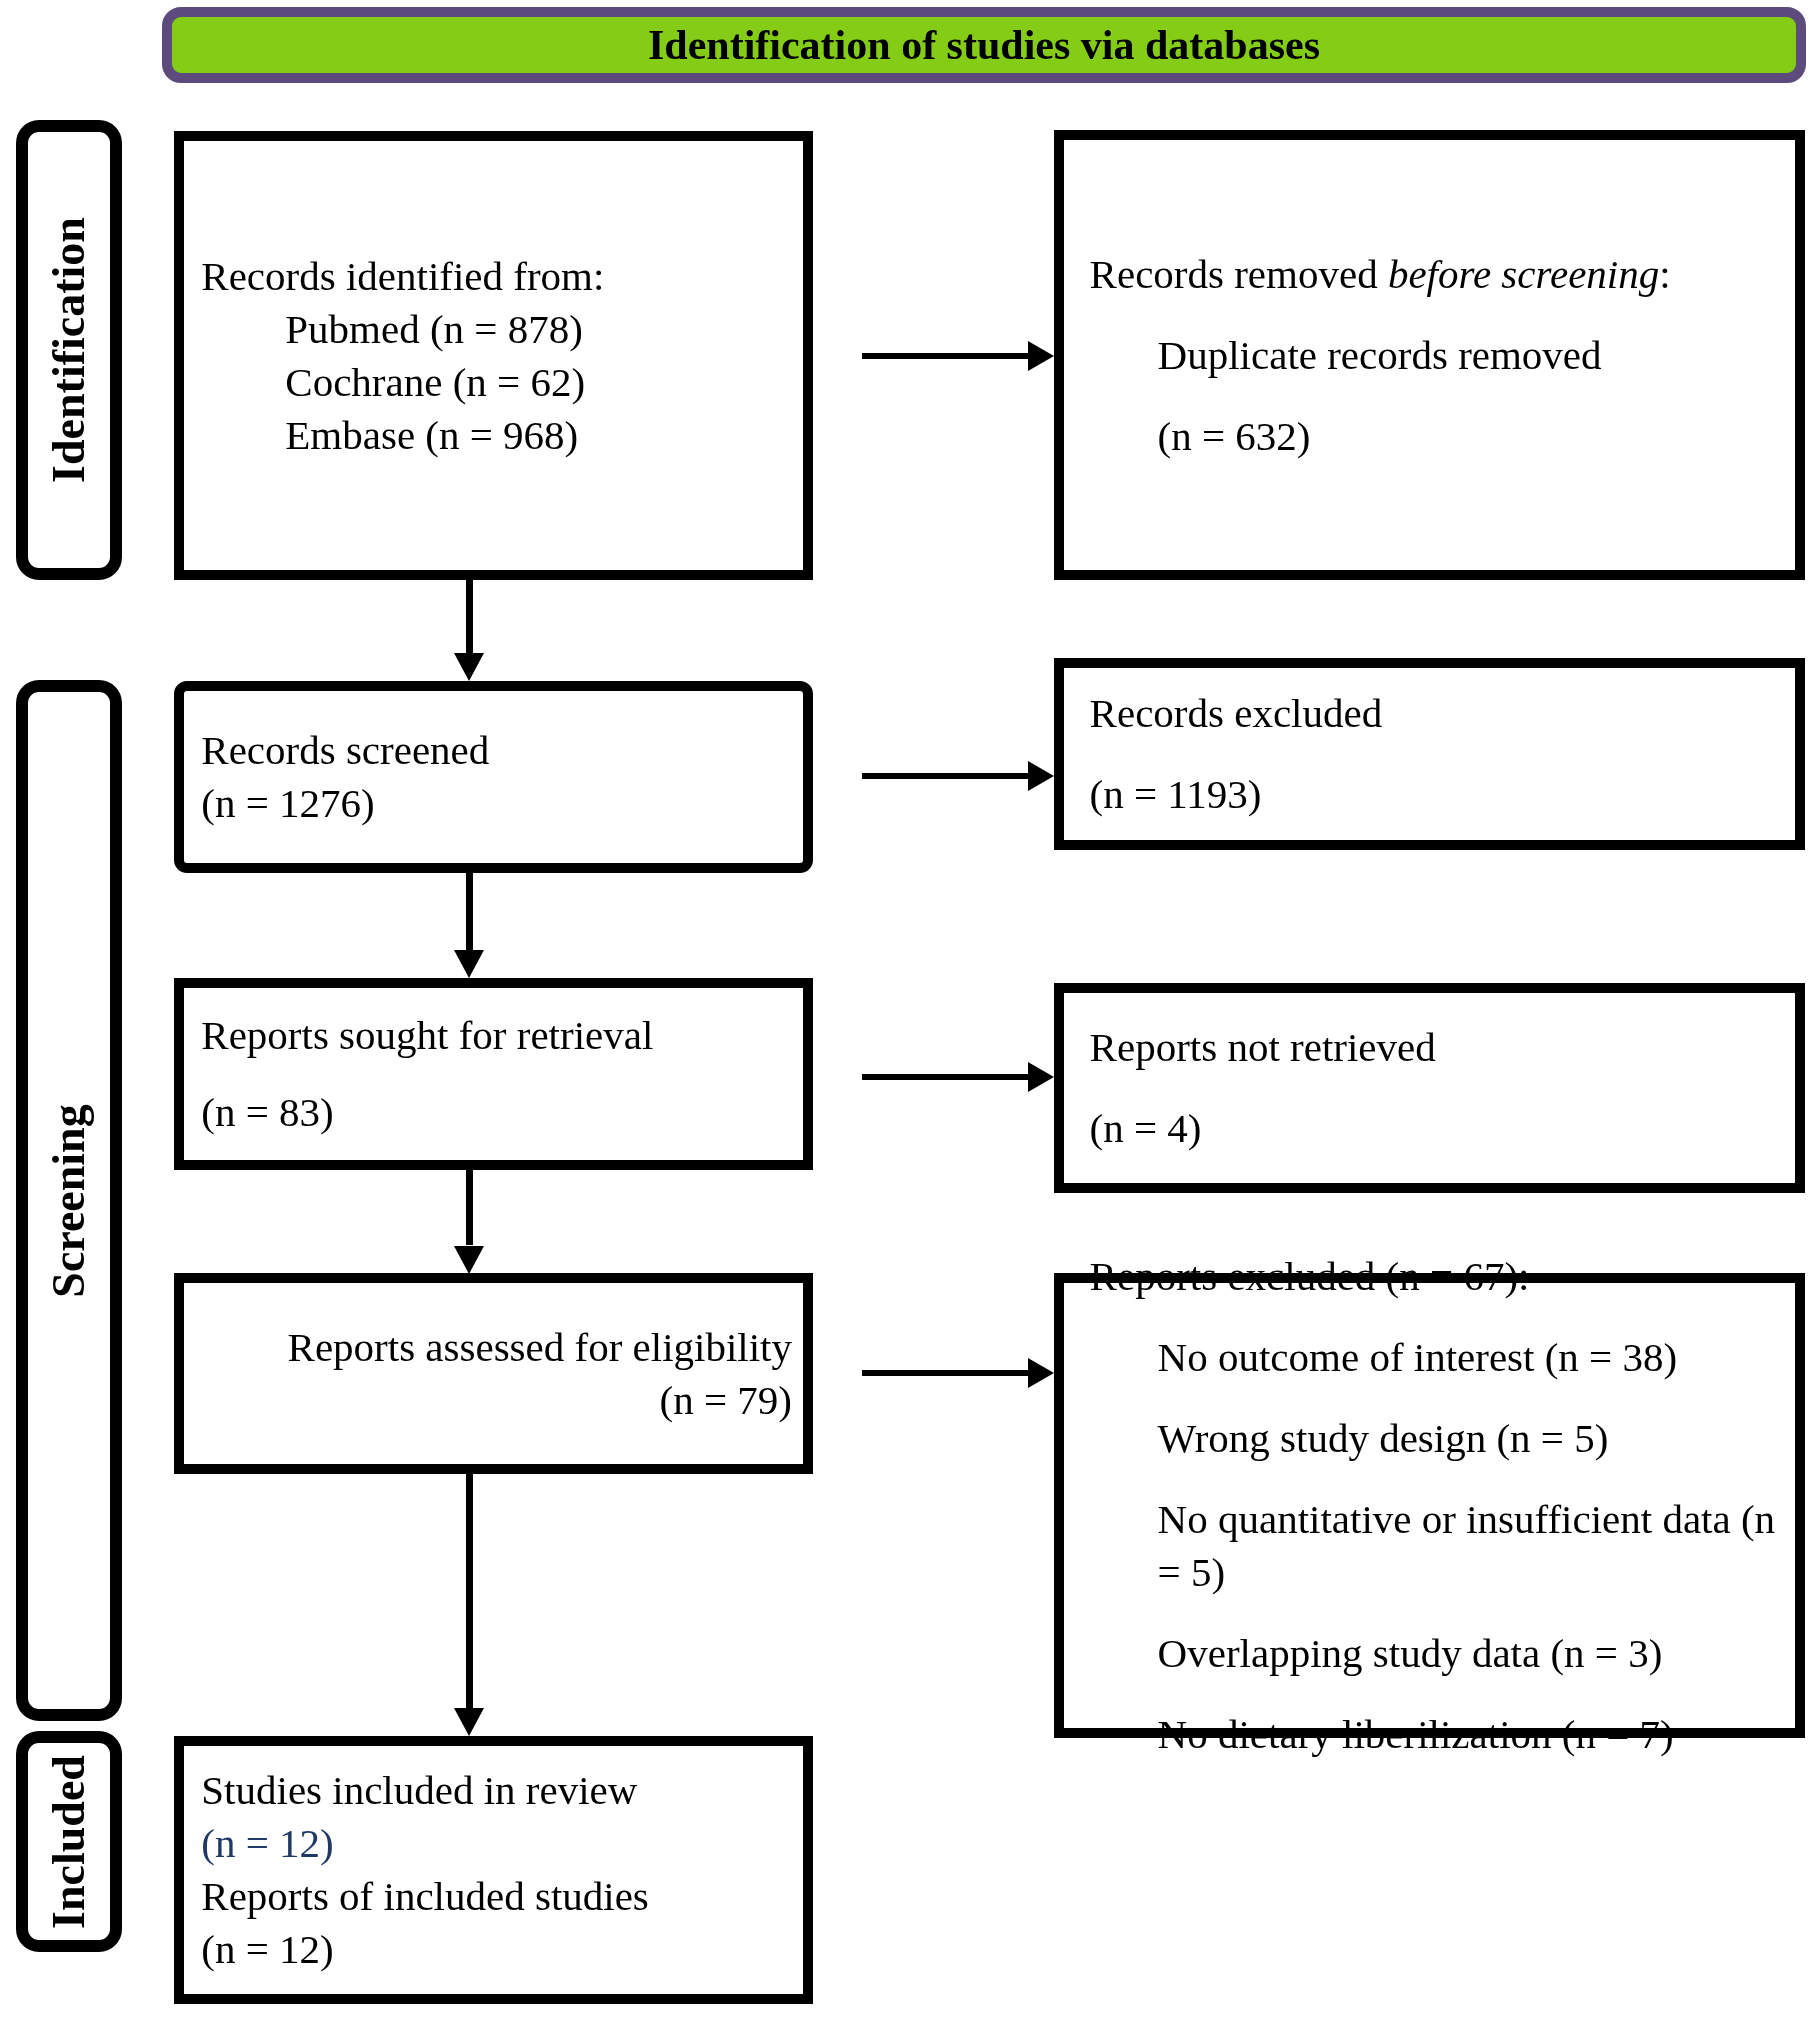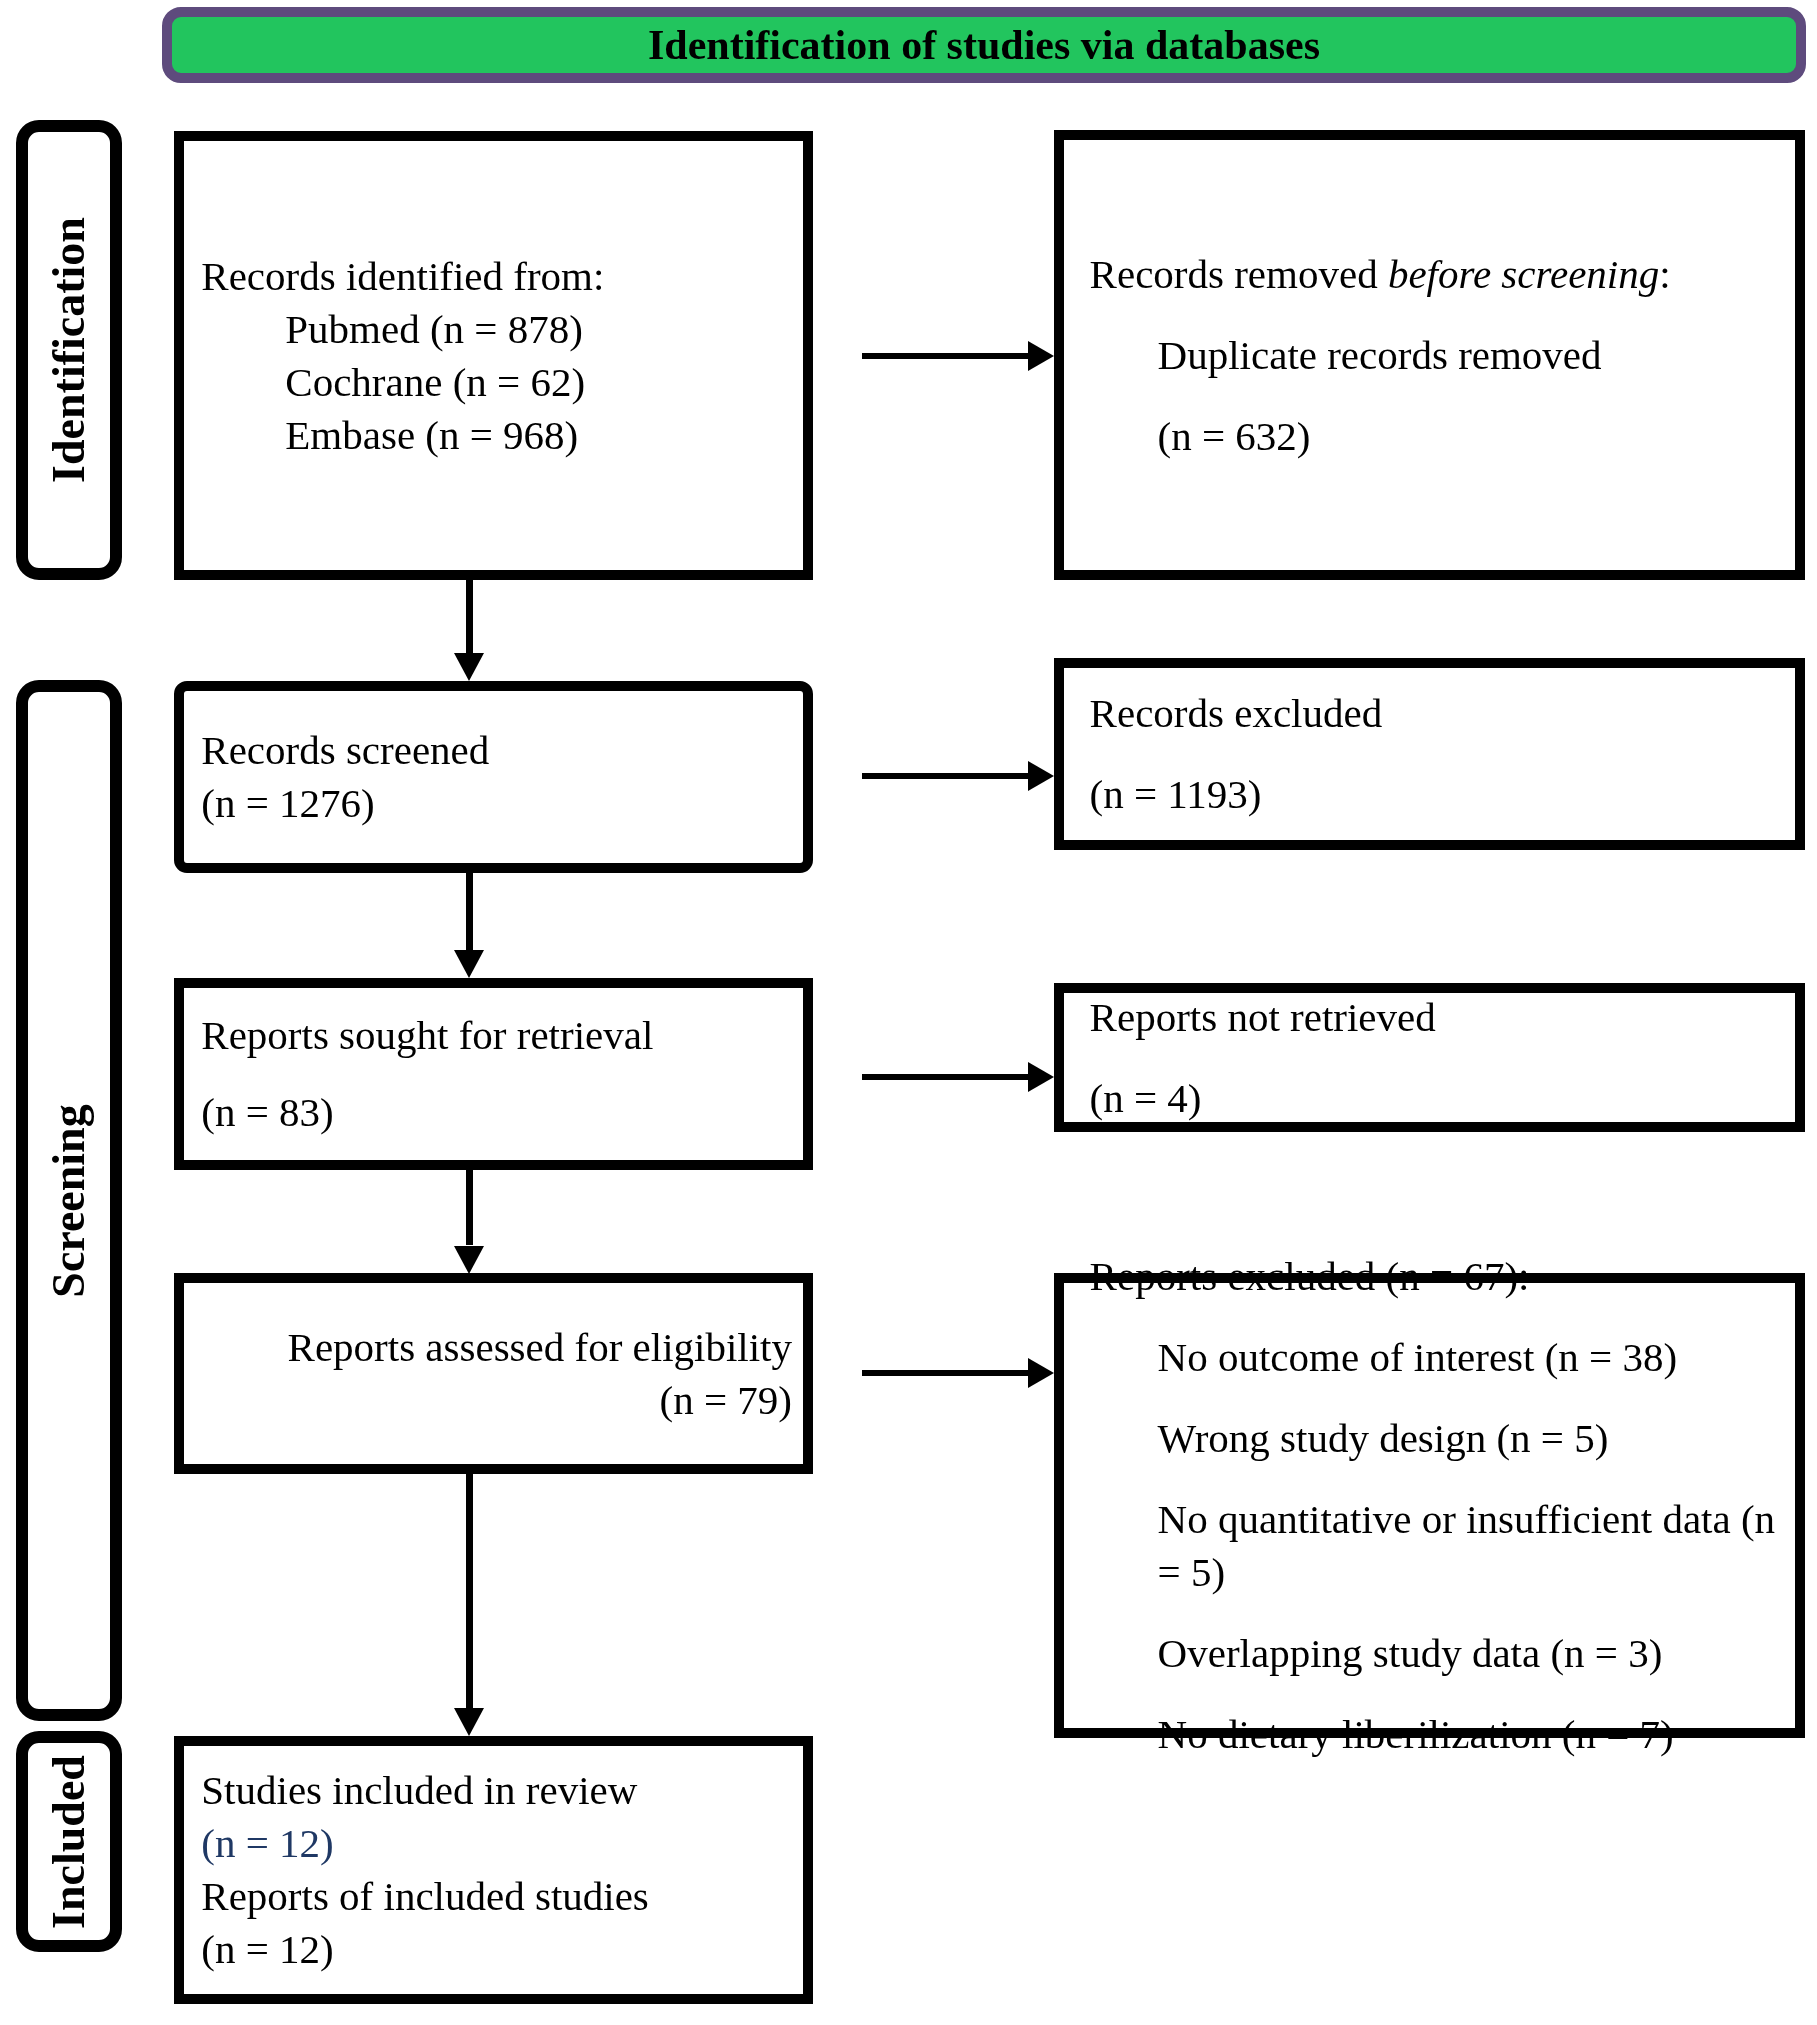--- a/index.html
+++ b/index.html
@@ -16,21 +16,21 @@
   .title-box {
     position: absolute;
     left: 162px; top: 7.3px;
     width: 1644px; height: 76px;
     box-sizing: border-box;
     border: 10px solid var(--purple, #5E4B7D);
     border-radius: 19px;
     display: flex; align-items: center; justify-content: center;
     font-weight: bold;
     font-size: 42px;
-    background: #22c55e;
+    background: #84cc16;
   }
 
   
   .side-box {
     position: absolute;
     left: 16px; width: 106px;
     box-sizing: border-box;
     border: 12px solid #000000;
     border-radius: 23px;
     background: #ffffff;
@@ -63,21 +63,21 @@
   .left  .indent { padding-left: 84px; }
   .right .indent { padding-left: 68px; }
   .navy { color: var(--navy, #1F3864); }
   em { font-style: italic; }
 
   .box-records-identified { top: 131px;  height: 449px; }
   .box-records-removed    { top: 130px;  height: 450px; }
   .box-records-screened   { top: 681px; height: 192px; border-radius: 13px; }
   .box-records-excluded   { top: 658px; height: 192px; }
   .box-reports-sought     { top: 978px; height: 192px; gap: 24px; }
-  .box-reports-not-retrieved { top: 983px; height: 149px; }
+  .box-reports-not-retrieved { top: 983px; height: 210px; }
   .box-reports-assessed   { top: 1273px; height: 201px; text-align: right; }
   .box-reports-excluded   { top: 1273px; height: 465px; }
   .box-studies-included   { top: 1736px; height: 268px; }
 
   
   .harrow { position: absolute; left: 862px; width: 193px; height: 30px; }
   .harrow .line { position: absolute; left: 0; top: 12px; width: 166px; height: 6.4px; background: #000; }
   .harrow .head {
     position: absolute; left: 166px; top: 0; width: 0; height: 0;
     border-top: 15px solid transparent;

